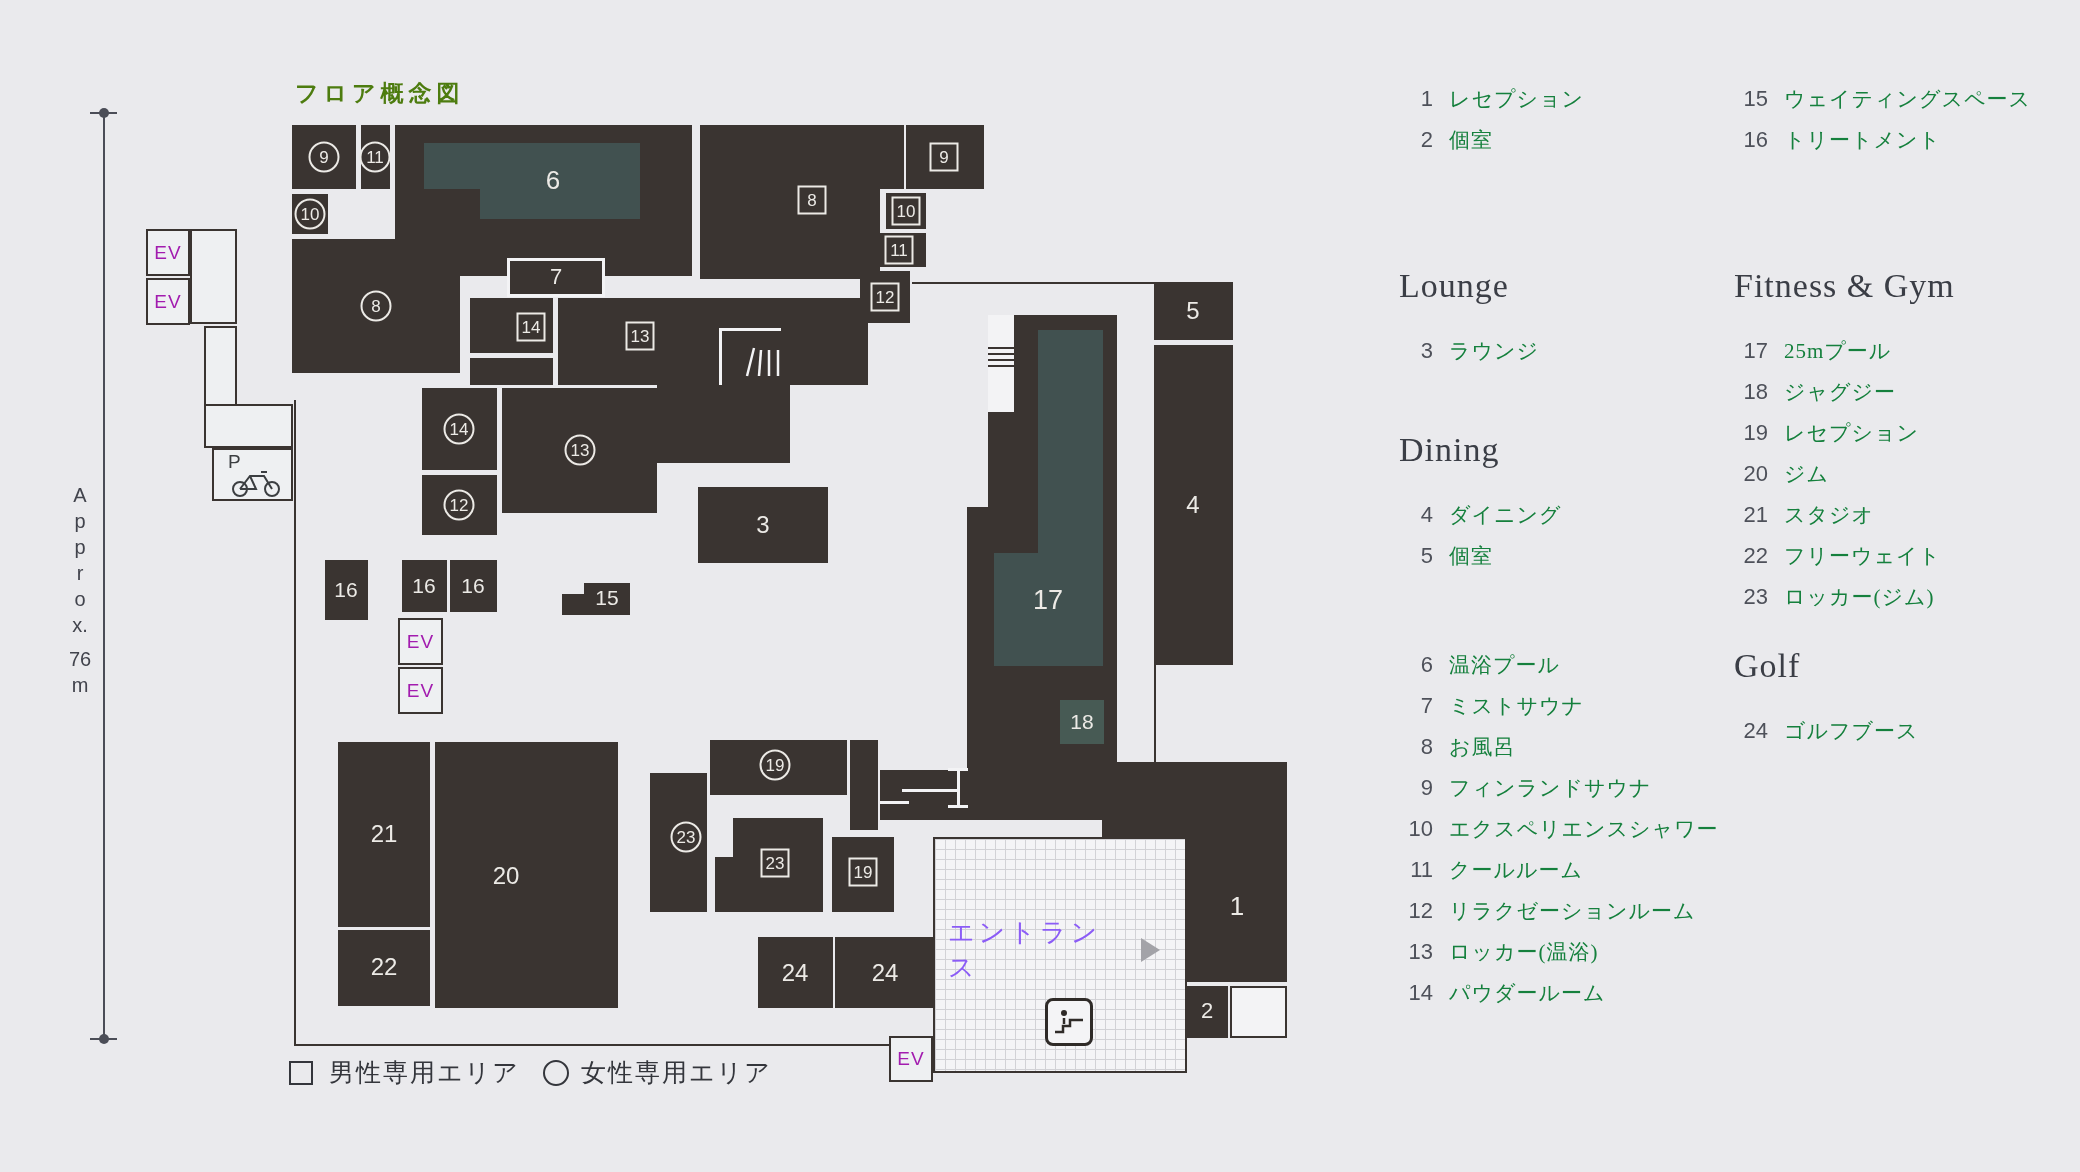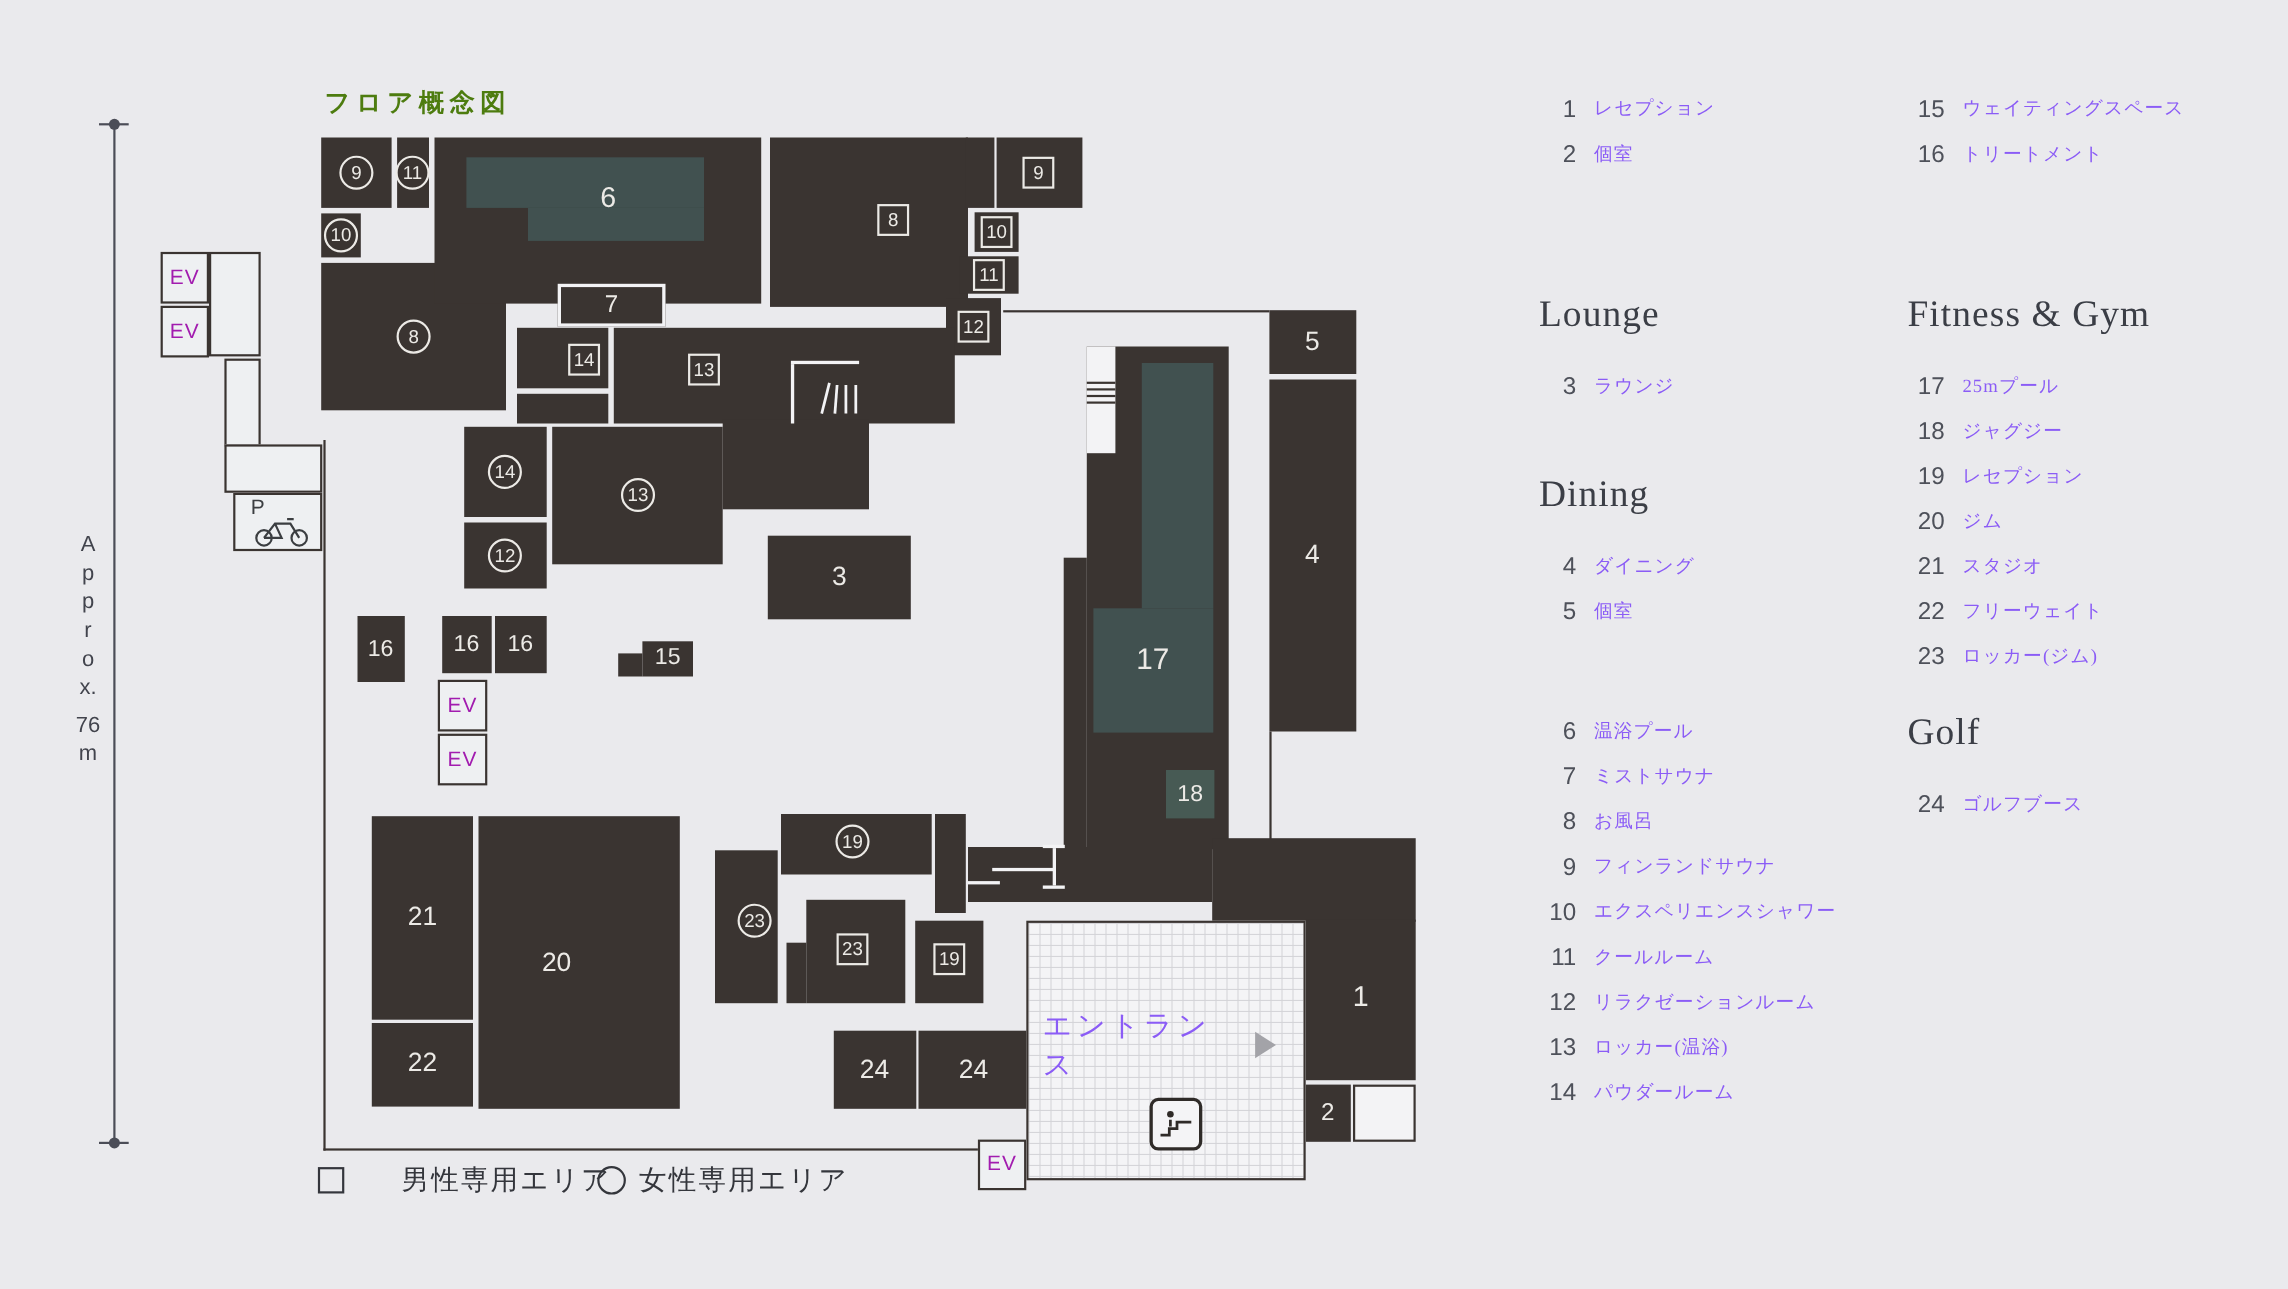--- a/index.html
+++ b/index.html
@@ -44,21 +44,21 @@
               font-family:"Liberation Serif", serif;font-size:25px;color:#34363c;letter-spacing:2px;}
   .sqglyph{width:24px;height:24px;border:2.5px solid #34363c;box-sizing:border-box;margin-right:16px;}
   .circglyph{width:26px;height:26px;border:2.5px solid #34363c;border-radius:50%;
              box-sizing:border-box;margin-right:12px;}
   .legend-col{position:absolute;}
   .legend-col section{position:absolute;left:0;width:330px;}
   .legend-col h2{margin:0 0 22px 0;font-family:"Liberation Serif", serif;font-weight:400;
                  font-size:34px;line-height:44px;color:#3b3e46;letter-spacing:1px;}
   .li{display:flex;align-items:center;height:41px;}
   .li-num{width:34px;text-align:right;margin-right:16px;font-size:22px;color:#4e515a;}
-  .li-label{font-family:"Liberation Serif", serif;font-size:17px;color:#8b5cf6;letter-spacing:1px;}
+  .li-label{font-family:"Liberation Serif", serif;font-size:21px;color:#15803d;letter-spacing:1px;}
   svg{display:block;}
 </style>
 </head>
 <body>
 
 <div class="abs" style="left:0;top:0;width:2080px;height:1172px;">
 
   <div class="title" style="left:295px;top:78px;">フロア概念図</div>
 
   <div class="mline" style="left:103px;top:113px;width:2px;height:926px;"></div>
@@ -271,21 +271,21 @@
       <span>23</span>
     </div>
   <div class="sqr" style="left:863px;top:872px;">
       <span>19</span>
     </div>
   <div class="lbl" style="left:795px;top:973px;">24</div>
   <div class="lbl" style="left:885px;top:973px;">24</div>
   <div class="lbl f26" style="left:1237px;top:906px;">1</div>
   <div class="lbl f22" style="left:1207px;top:1011px;">2</div>
 
-  <div class="arealegend" style="left:289px;top:1056px;gap:36px;">
+  <div class="arealegend" style="left:289px;top:1056px;">
     <span class="sqglyph"></span>
     <span>男性専用エリア</span>
   </div>
   <div class="arealegend" style="left:543px;top:1056px;">
     <span class="circglyph"></span>
     <span>女性専用エリア</span>
   </div>
 
   <div class="legend-col" style="left:1399px;top:0;width:330px;height:1172px;">
     <section style="top:78px;">

